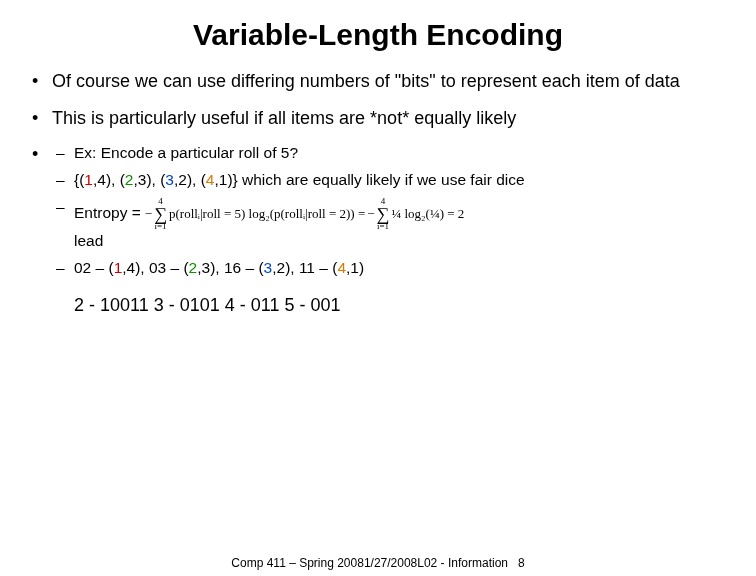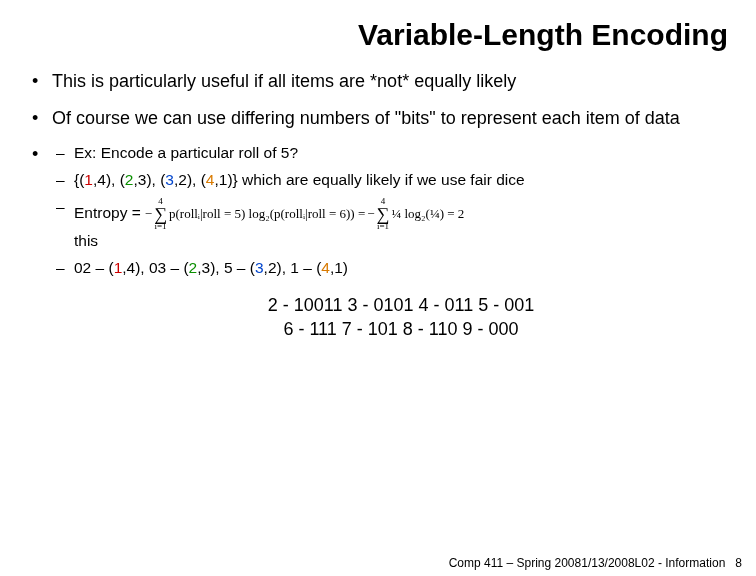--- a/index.html
+++ b/index.html
@@ -5,21 +5,21 @@
   * { margin: 0; padding: 0; box-sizing: border-box; }
   html, body { width: 756px; height: 576px; overflow: hidden; }
   body {
     font-family: "Comic Sans MS", "Comic Sans", cursive, sans-serif;
     background: #fff;
     color: #000;
     position: relative;
     padding: 10px 28px 0 28px;
   }
   .title {
-    text-align: right;
+    text-align: center;
     font-weight: bold;
     font-size: 30px;
     margin-top: 8px;
     margin-bottom: 18px;
   }
   ul.main { list-style: none; }
   ul.main > li {
     position: relative;
     padding-left: 24px;
     font-size: 18px;
@@ -48,86 +48,84 @@
     top: 0;
   }
   .entropy-line { display: flex; flex-wrap: wrap; align-items: center; gap: 4px; }
   .formula { font-family: Georgia, "Times New Roman", serif; font-size: 13px; display: inline-flex; align-items: center; gap: 2px; }
   .sum { display: inline-flex; flex-direction: column; align-items: center; font-size: 9px; line-height: 1; }
   .sum .sigma { font-size: 18px; line-height: 0.9; }
   .encoding-block {
     margin: 4px 0 0 46px;
     font-size: 18px;
     line-height: 1.35;
-    text-align: center;
   }
   .encoding-block .row { white-space: nowrap; }
   .footer {
     position: absolute;
     bottom: 6px;
     left: 0; right: 0;
     display: flex;
-    justify-content: flex-end;
+    justify-content: center;
     font-size: 12px;
     padding: 0 14px;
   }
   .footer .right { display: flex; gap: 10px; }
   .red { color: #c00; }
   .green { color: #0a8f00; }
   .blue { color: #0044cc; }
   .orange { color: #d97a00; }
 </style>
 </head>
 <body>
 
 <div class="title">Variable-Length Encoding</div>
 
 <ul class="main">
+  <li>Of course we can use differing numbers of "bits" to represent each item of data</li>
   <li>This is particularly useful if all items are *not* equally likely</li>
-  <li>Of course we can use differing numbers of "bits" to represent each item of data</li>
   <li>
     <ul class="sub">
       <li>Ex: Encode a particular roll of 5?</li>
       <li>
         <span>{(</span><span class="red">1</span><span>,4), (</span><span class="green">2</span><span>,3), (</span><span class="blue">3</span><span>,2), (</span><span class="orange">4</span><span>,1)} which are equally likely if we use fair dice</span>
       </li>
       <li>
         <div class="entropy-line">
           <span>Entropy =</span>
           <span class="formula">
             <span>−</span>
             <span class="sum">
               <span>4</span>
               <span class="sigma">∑</span>
               <span>i=1</span>
             </span>
-            <span>p(rollᵢ|roll = 5) log₂(p(rollᵢ|roll = 6)) = </span>
+            <span>p(rollᵢ|roll = 5) log₂(p(rollᵢ|roll = 2)) = </span>
             <span>−</span>
             <span class="sum">
               <span>4</span>
               <span class="sigma">∑</span>
               <span>i=1</span>
             </span>
             <span>¼ log₂(¼) = 2</span>
           </span>
         </div>
-        <span>this</span>
+        <span>lead</span>
       </li>
       <li>
-        <span>02 – (</span><span class="red">1</span><span>,4),  03 – (</span><span class="green">2</span><span>,3),  5 – (</span><span class="blue">3</span><span>,2),  1 – (</span><span class="orange">4</span><span>,1)</span>
+        <span>02 – (</span><span class="red">1</span><span>,4),  03 – (</span><span class="green">2</span><span>,3),  16 – (</span><span class="blue">3</span><span>,2),  11 – (</span><span class="orange">4</span><span>,1)</span>
       </li>
     </ul>
   </li>
 </ul>
 
 <div class="encoding-block">
   <div class="row">2 - 10011    3 - 0101     4 - 011 5 - 001</div>
-  <div class="row">6 - 111 7 - 101 8 - 110 9 - 000</div>
 </div>
 
 <div class="footer">
   <span>Comp 411 – Spring 2008</span>
-  <span>1/13/2008</span>
+  <span>1/27/2008</span>
   <span class="right">
     <span>L02 - Information</span>
     <span>8</span>
   </span>
 </div>
 
 </body></html>

